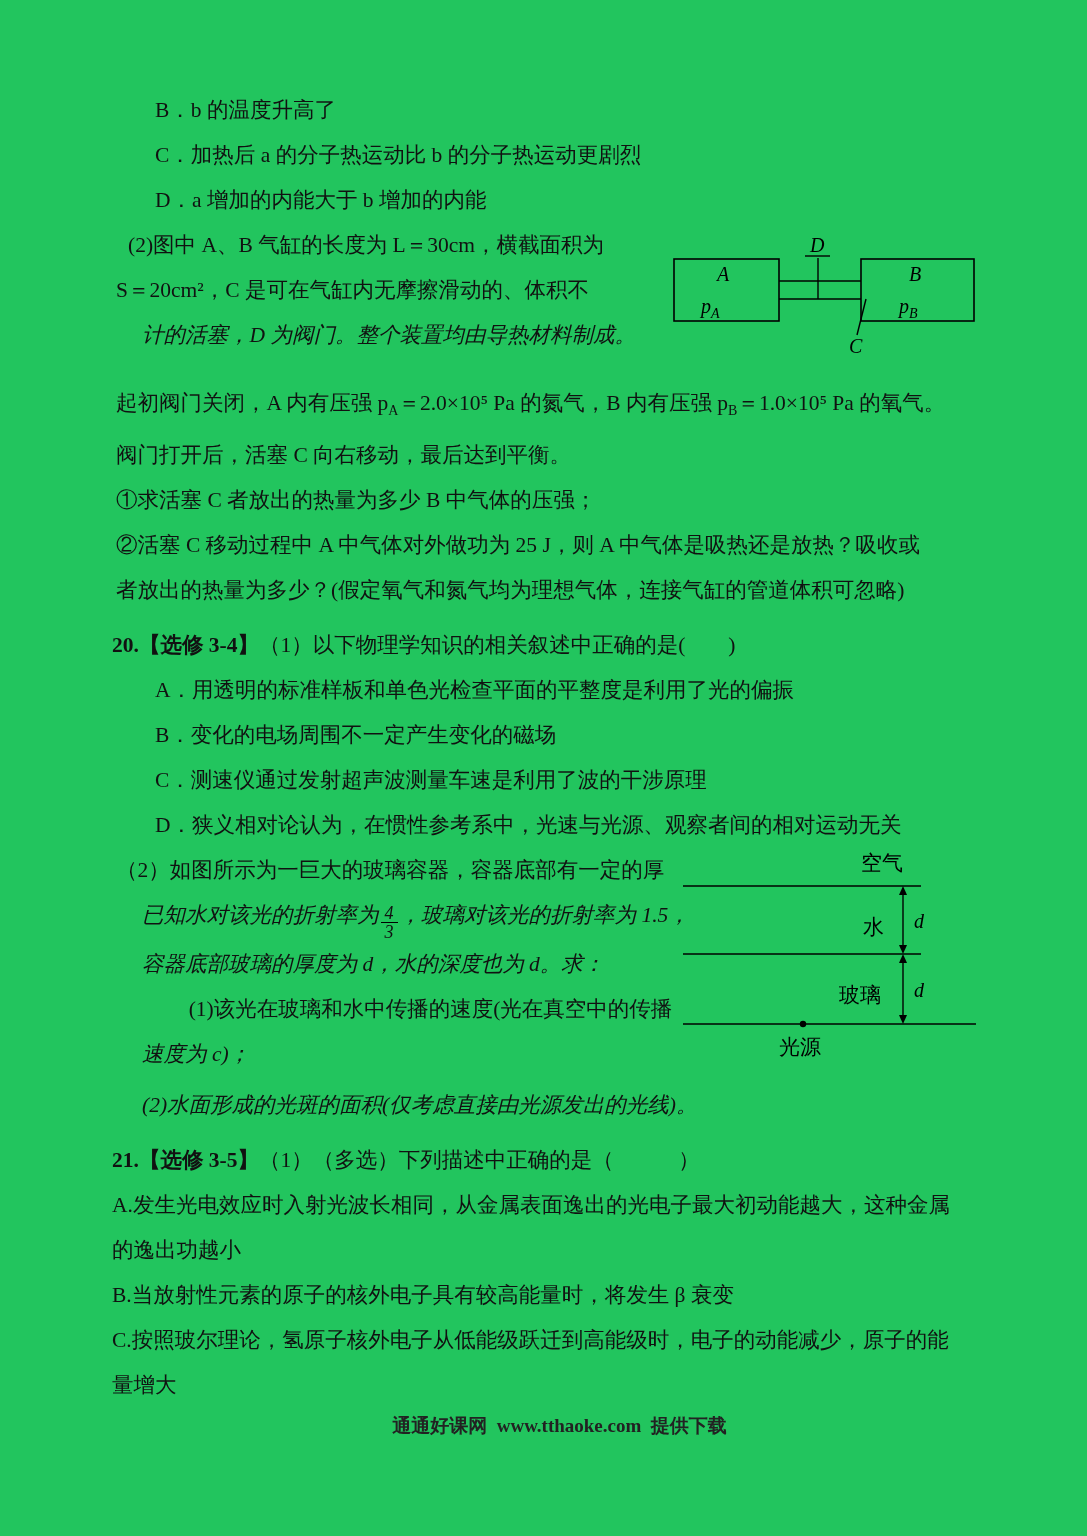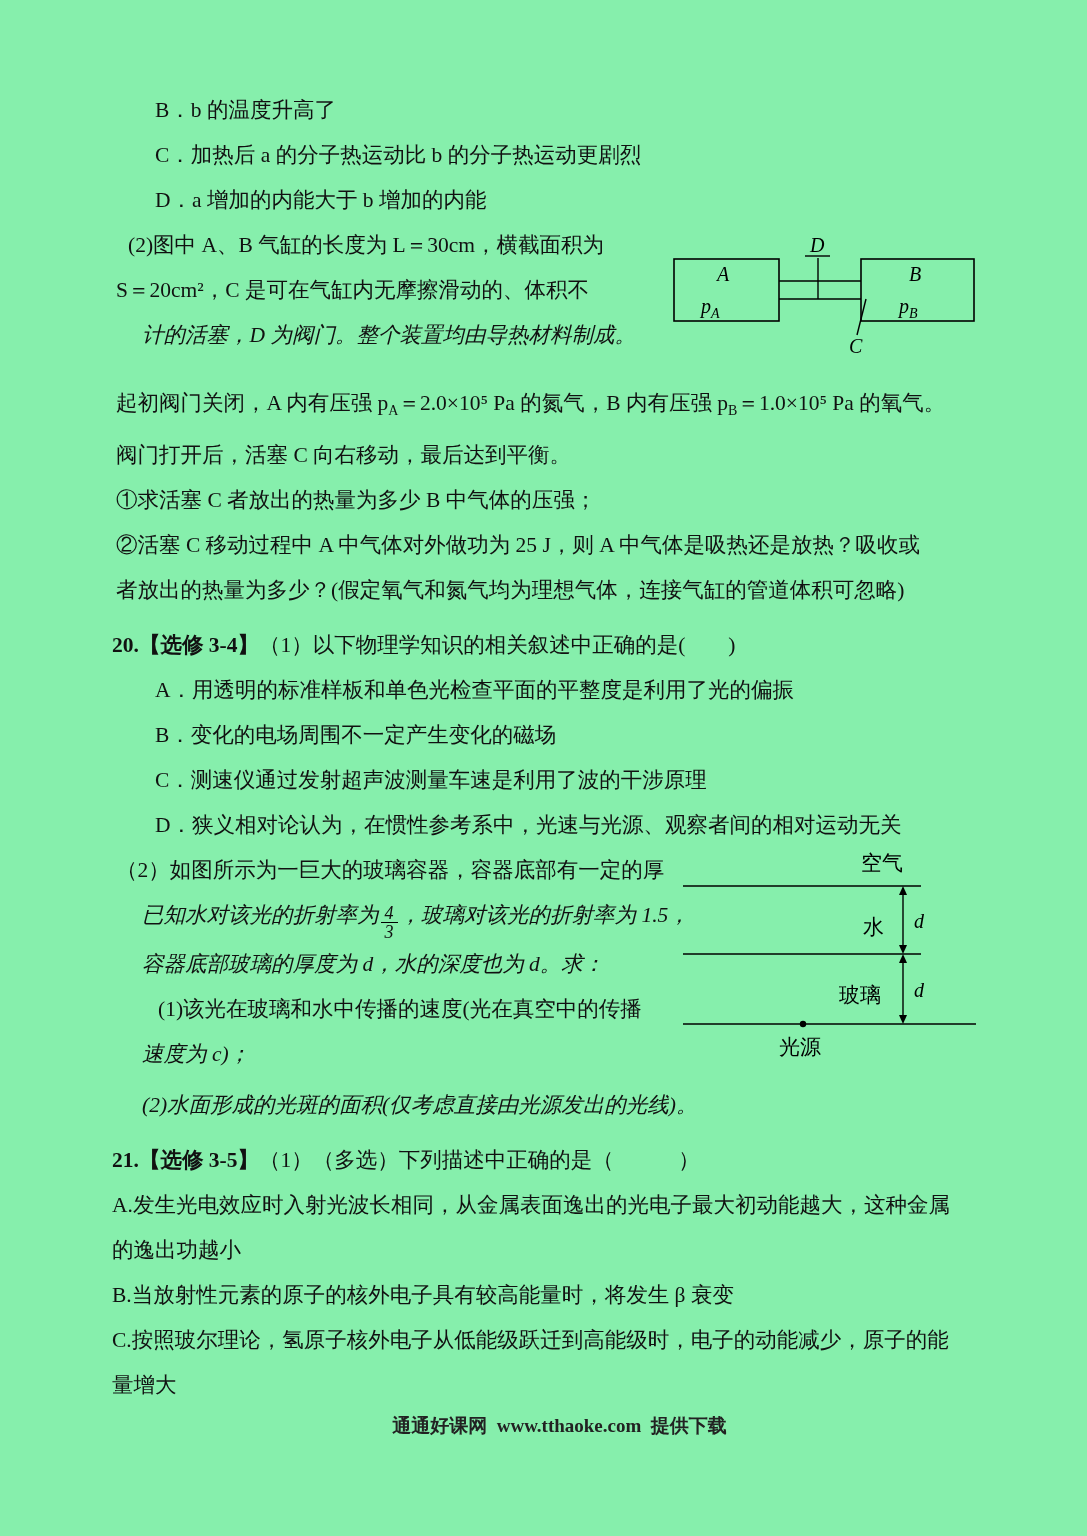--- a/index.html
+++ b/index.html
@@ -2,21 +2,21 @@
 <html><head>
 <meta charset="utf-8">
 <style>
   * { box-sizing: border-box; }
   html, body { margin: 0; padding: 0; background: #ffffff; }
   .page {
     position: relative;
     width: 1087px;
     height: 1536px;
     margin: 0 auto;
-    background: #86efac;
+    background: #22c55e;
     color: #111;
     font-family: "Liberation Serif", "DejaVu Serif", serif;
     font-size: 21.5px;
     line-height: 45px;
     padding: 88px 106px 0 112px;
     overflow: hidden;
   }
   .line { white-space: nowrap; }
   .opt { margin-left: 43px; }
   .b { font-weight: bold; }
@@ -35,21 +35,21 @@
   .svg-var { font-style: italic; font-size: 20px; fill: #000; font-family: "Liberation Serif", serif; }
   .svg-cjk { font-size: 21px; fill: #000; font-family: "Liberation Serif", serif; }
   .footer {
     position: absolute; top: 1412px; left: 16px; width: 100%;
     text-align: center; font-size: 19px; font-weight: bold; color: #222;
     line-height: 28px;
   }
   .ml4  { margin-left: 4px; }
   .ml16 { margin-left: 16px; }
   .ml30 { margin-left: 30px; font-style: italic; }
-  .ml46 { margin-left: 46px; }
+  .ml46 { margin-left: 68px; text-align: center; }
   .mt10 { margin-top: 10px; }
 </style>
 </head>
 <body>
 
 <div class="page">
 
   <div class="line opt">B．b 的温度升高了</div>
   <div class="line opt">C．加热后 a 的分子热运动比 b 的分子热运动更剧烈</div>
   <div class="line opt">D．a 增加的内能大于 b 增加的内能</div>

